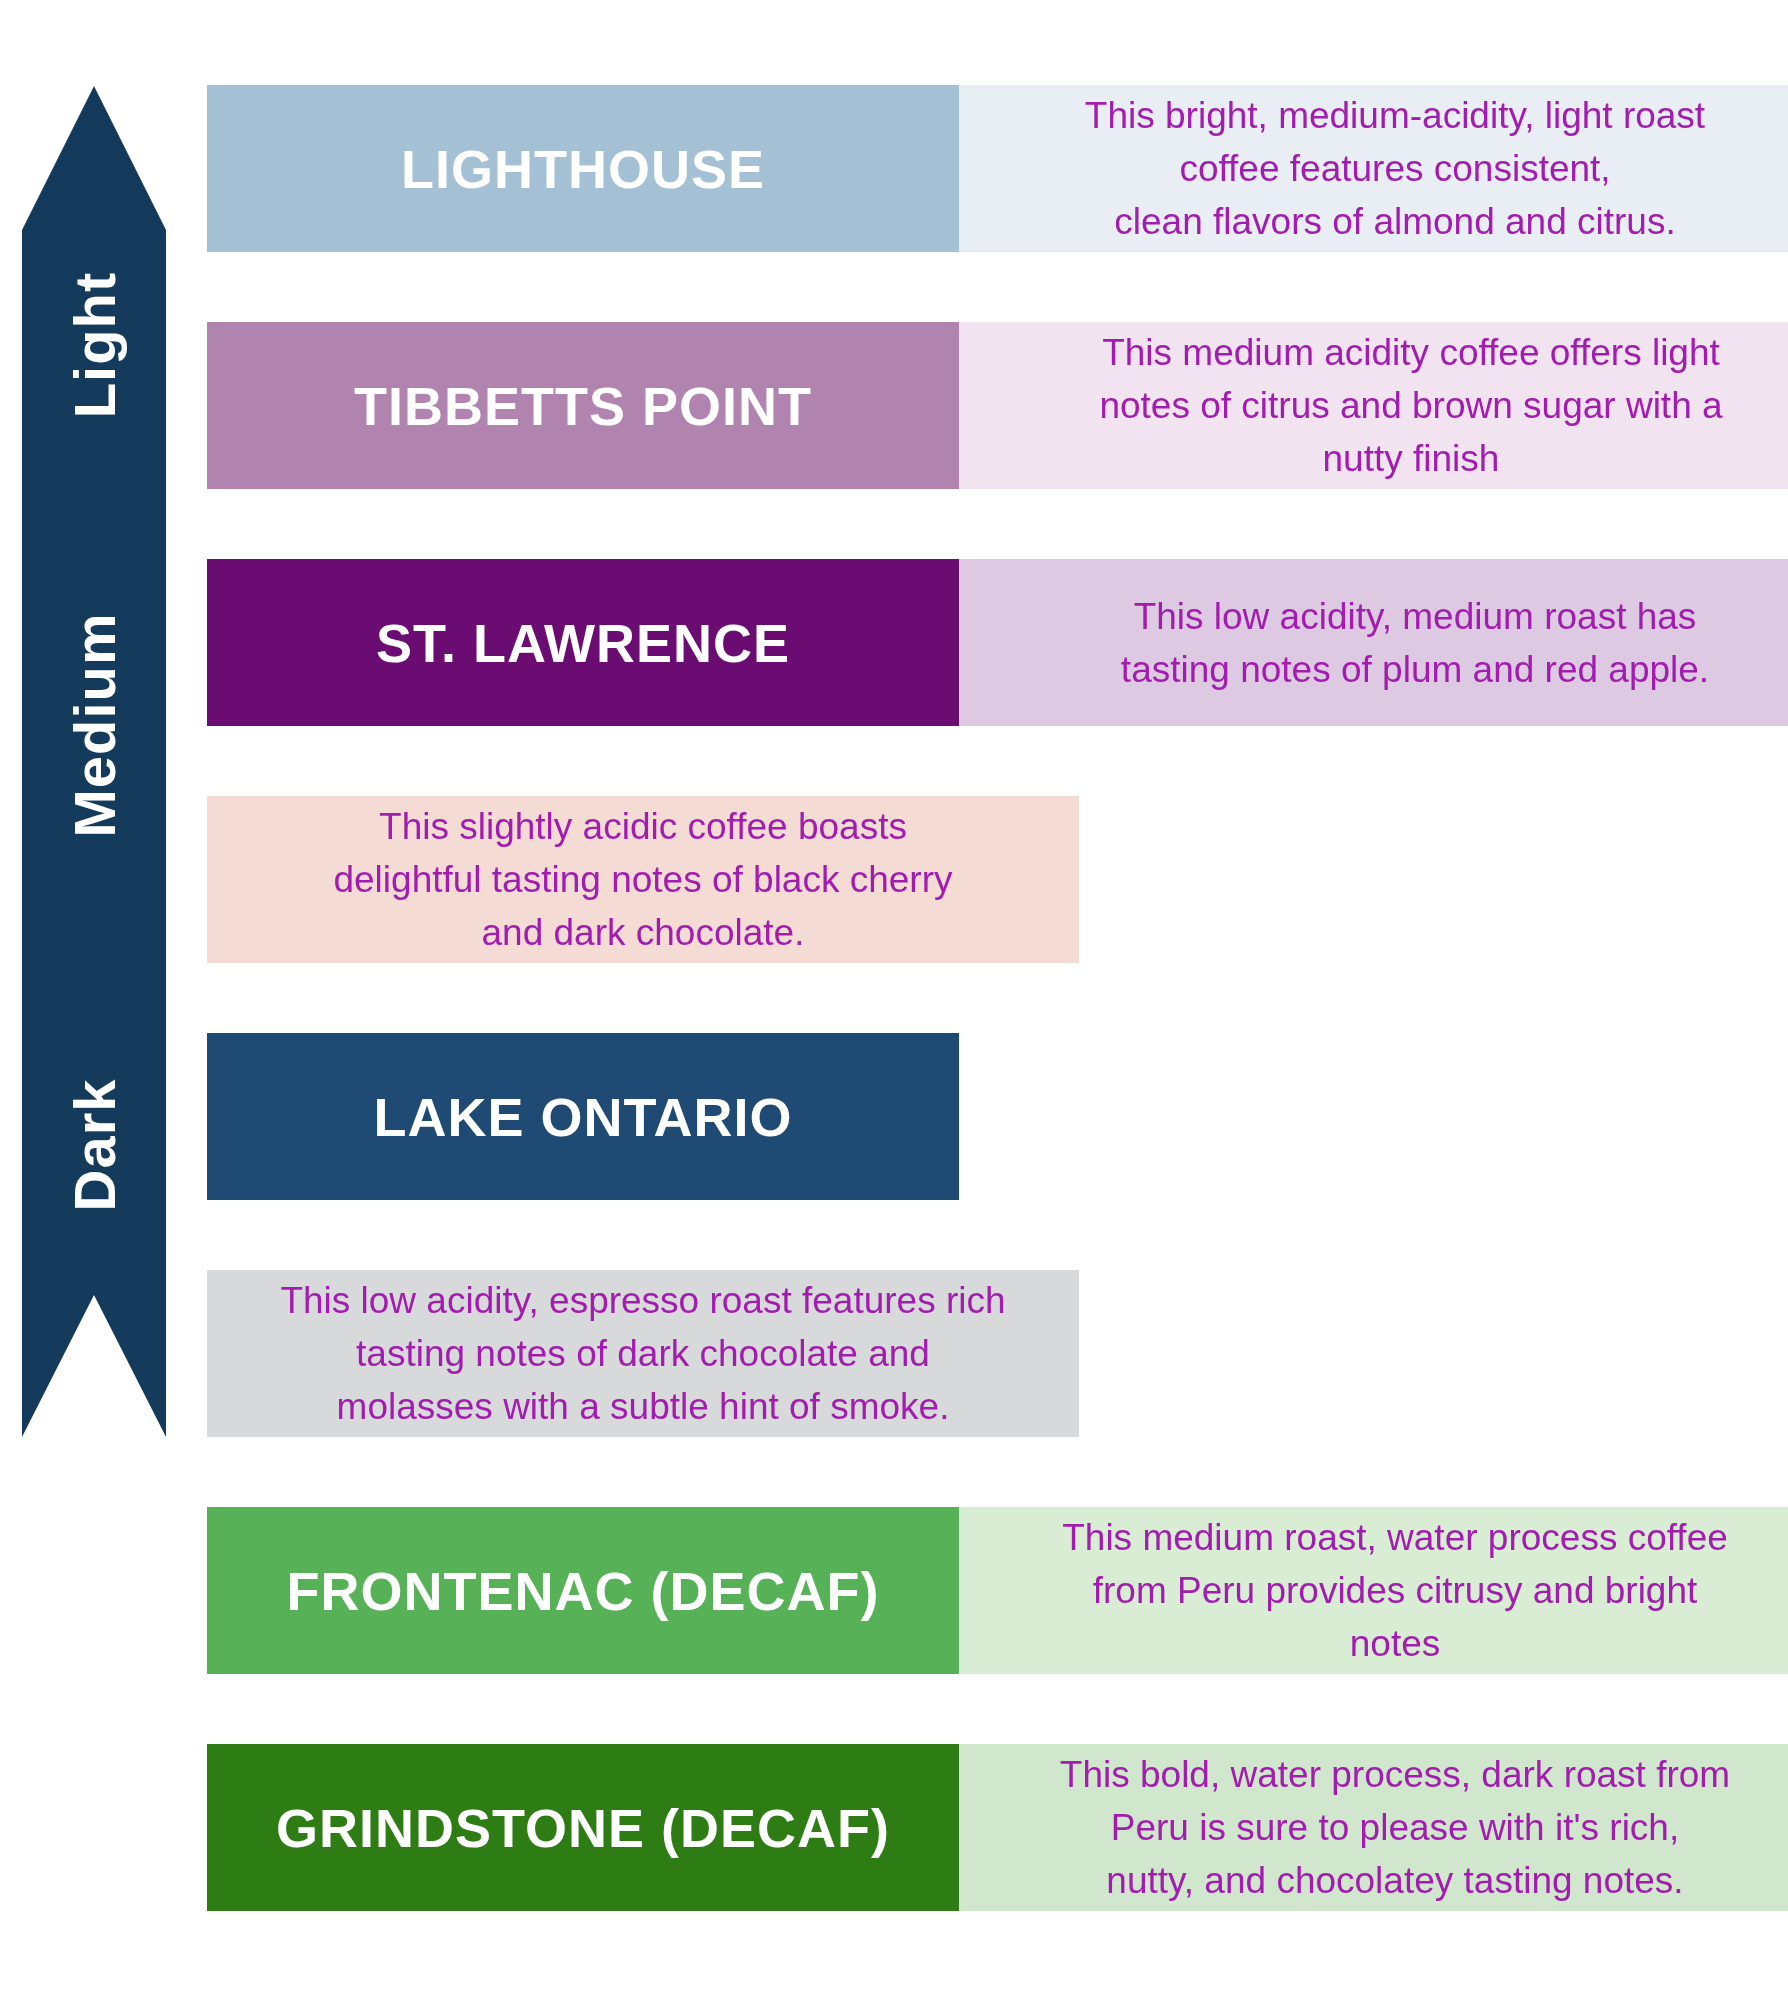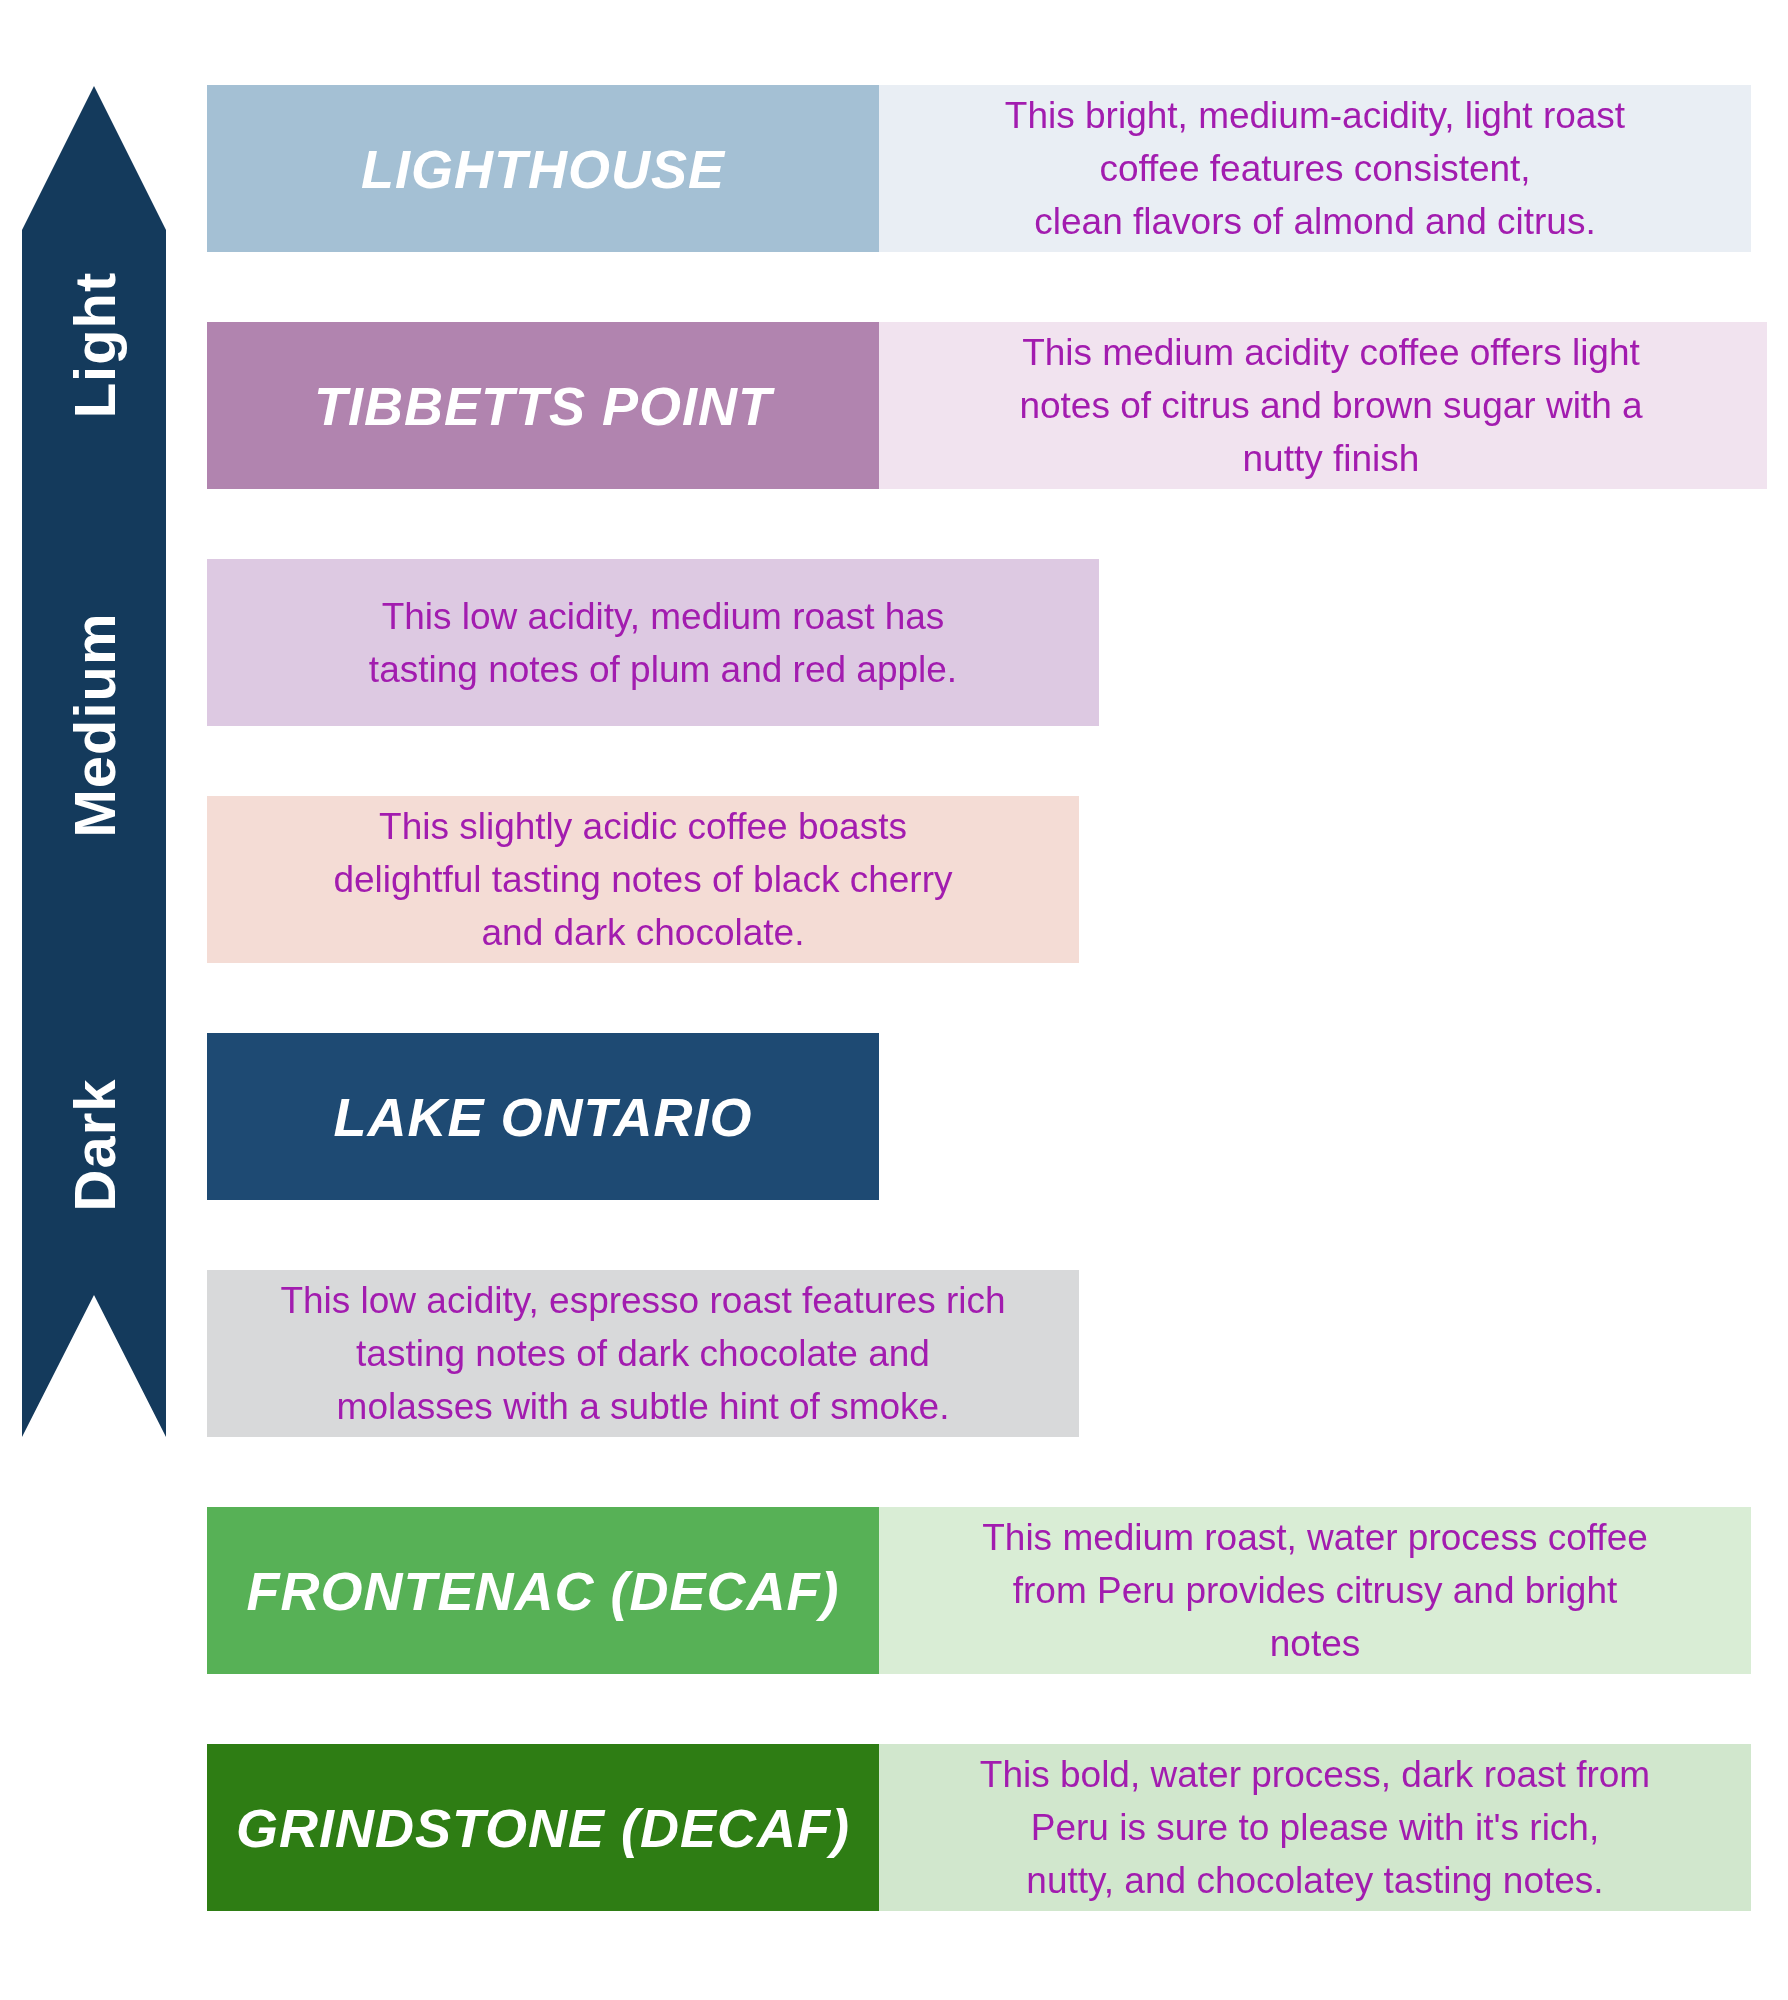--- a/index.html
+++ b/index.html
@@ -20,28 +20,27 @@
     color: #ffffff;
     font-weight: bold;
     font-size: 58px;
     letter-spacing: 1px;
     white-space: nowrap;
   }
 
   .row { position: absolute; left: 207px; height: 167px; display: flex; }
 
   .row .label {
-    width: 672px; height: 100%;
+    width: 752px; height: 100%;
     display: flex; align-items: center; justify-content: center;
     color: #ffffff;
     font-weight: bold;
     font-size: 54px;
     letter-spacing: 1px;
     white-space: nowrap;
-    font-style: italic;
   }
 
   .row .desc {
     width: 872px; height: 100%;
     display: flex; align-items: center; justify-content: center;
     text-align: center;
     font-size: 37px;
     line-height: 53px;
     color: #a21caf;
     white-space: pre-line;
@@ -67,20 +66,21 @@
 coffee features consistent,
 clean flavors of almond and citrus.</div>
       </div>
       <div class="row" style="top: 322px;">
         <div class="label" style="background: rgb(177, 132, 175);">TIBBETTS POINT</div>
         <div class="desc" style="background: rgb(241, 227, 239); padding-left: 16px;">This medium acidity coffee offers light
 notes of citrus and brown sugar with a
 nutty finish</div>
       </div>
       <div class="row" style="top: 559px;">
+        <div class="label" style="background: rgb(107, 12, 115);">ST. LAWRENCE</div>
         <div class="desc" style="background: rgb(221, 201, 226); padding-left: 20px;">This low acidity, medium roast has
 tasting notes of plum and red apple.</div>
       </div>
       <div class="row" style="top: 796px;">
         <div class="desc" style="background: rgb(244, 220, 213);">This slightly acidic coffee boasts
 delightful tasting notes of black cherry
 and dark chocolate.</div>
       </div>
       <div class="row" style="top: 1033px;">
         <div class="label" style="background: rgb(30, 74, 115);">LAKE ONTARIO</div>

